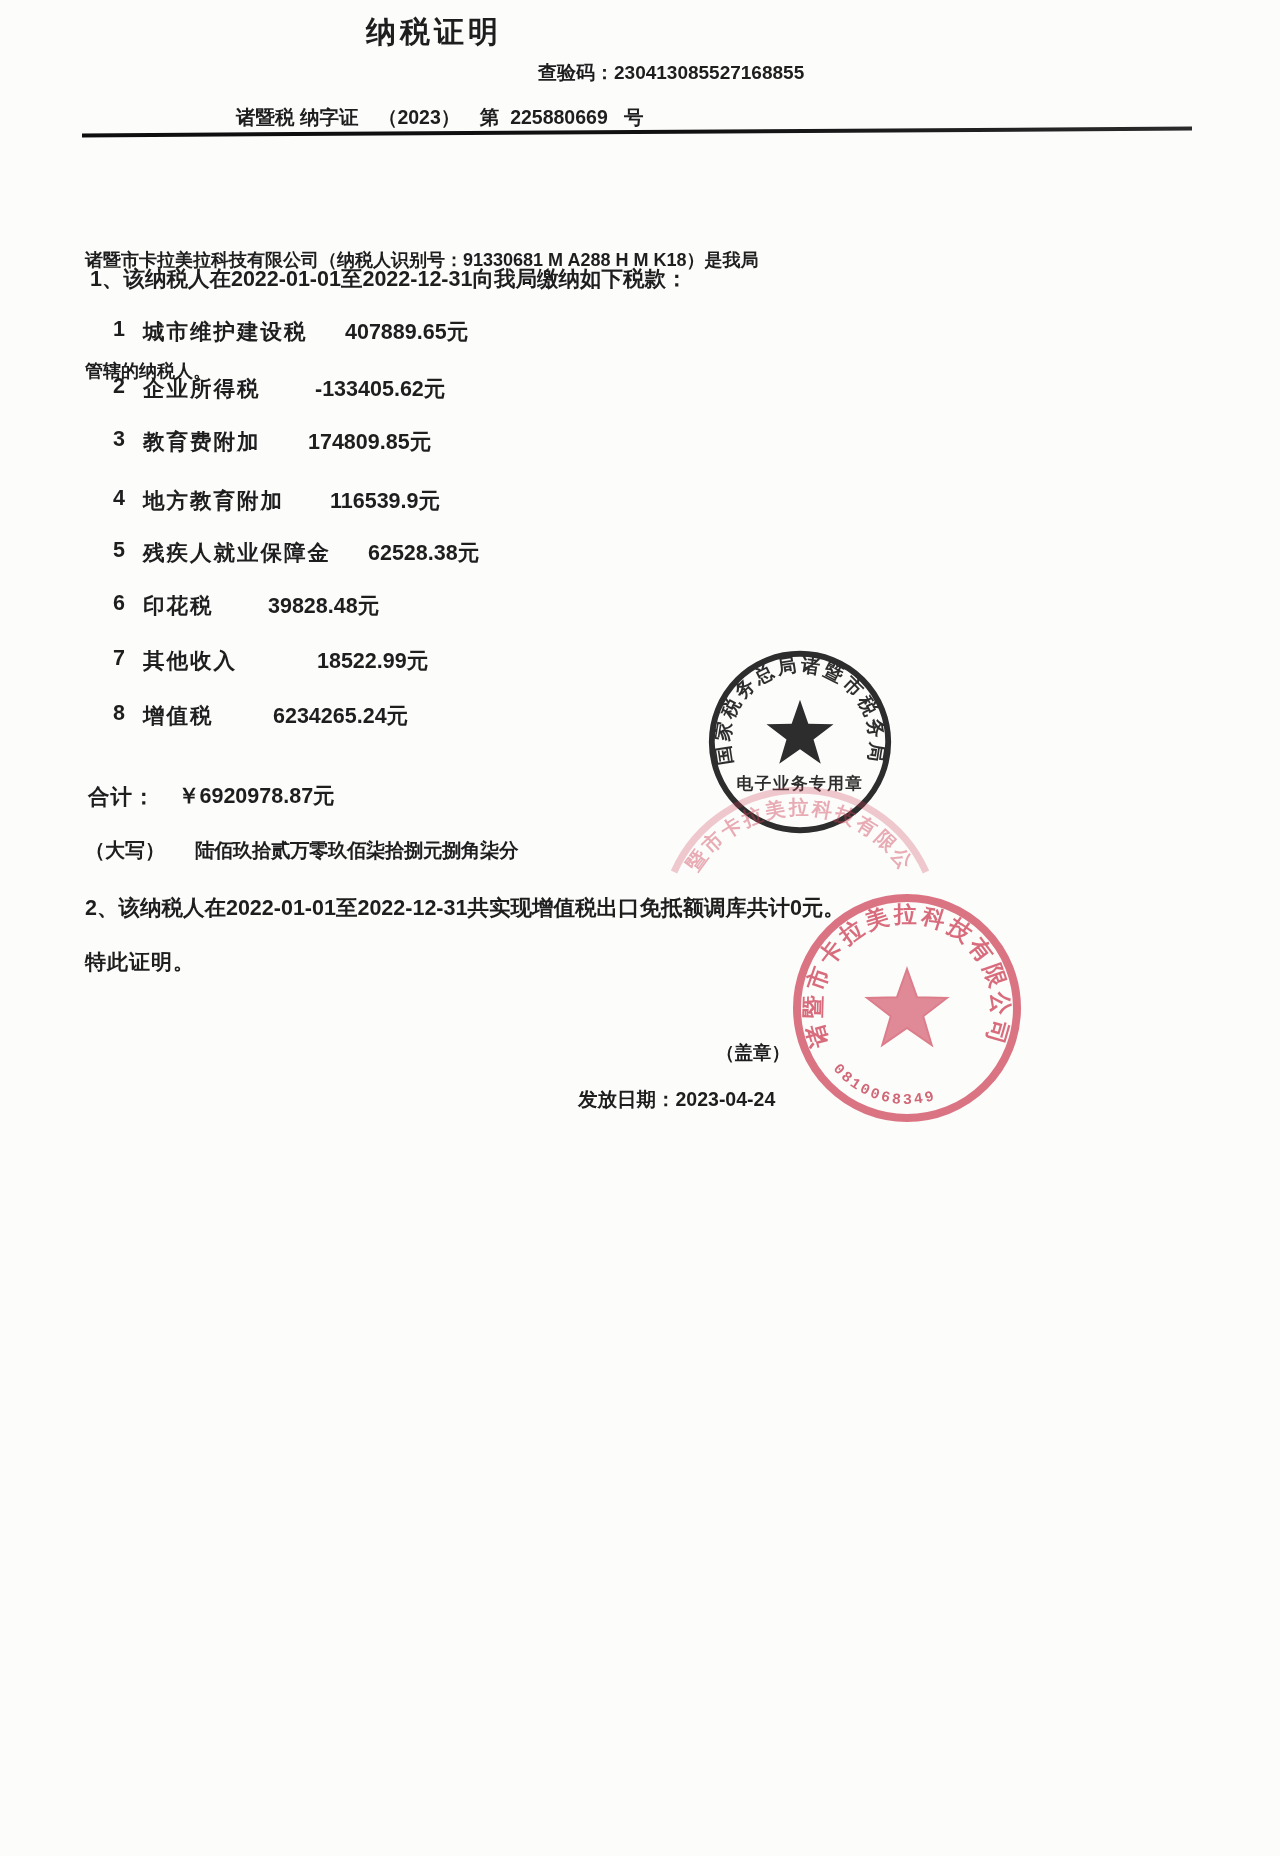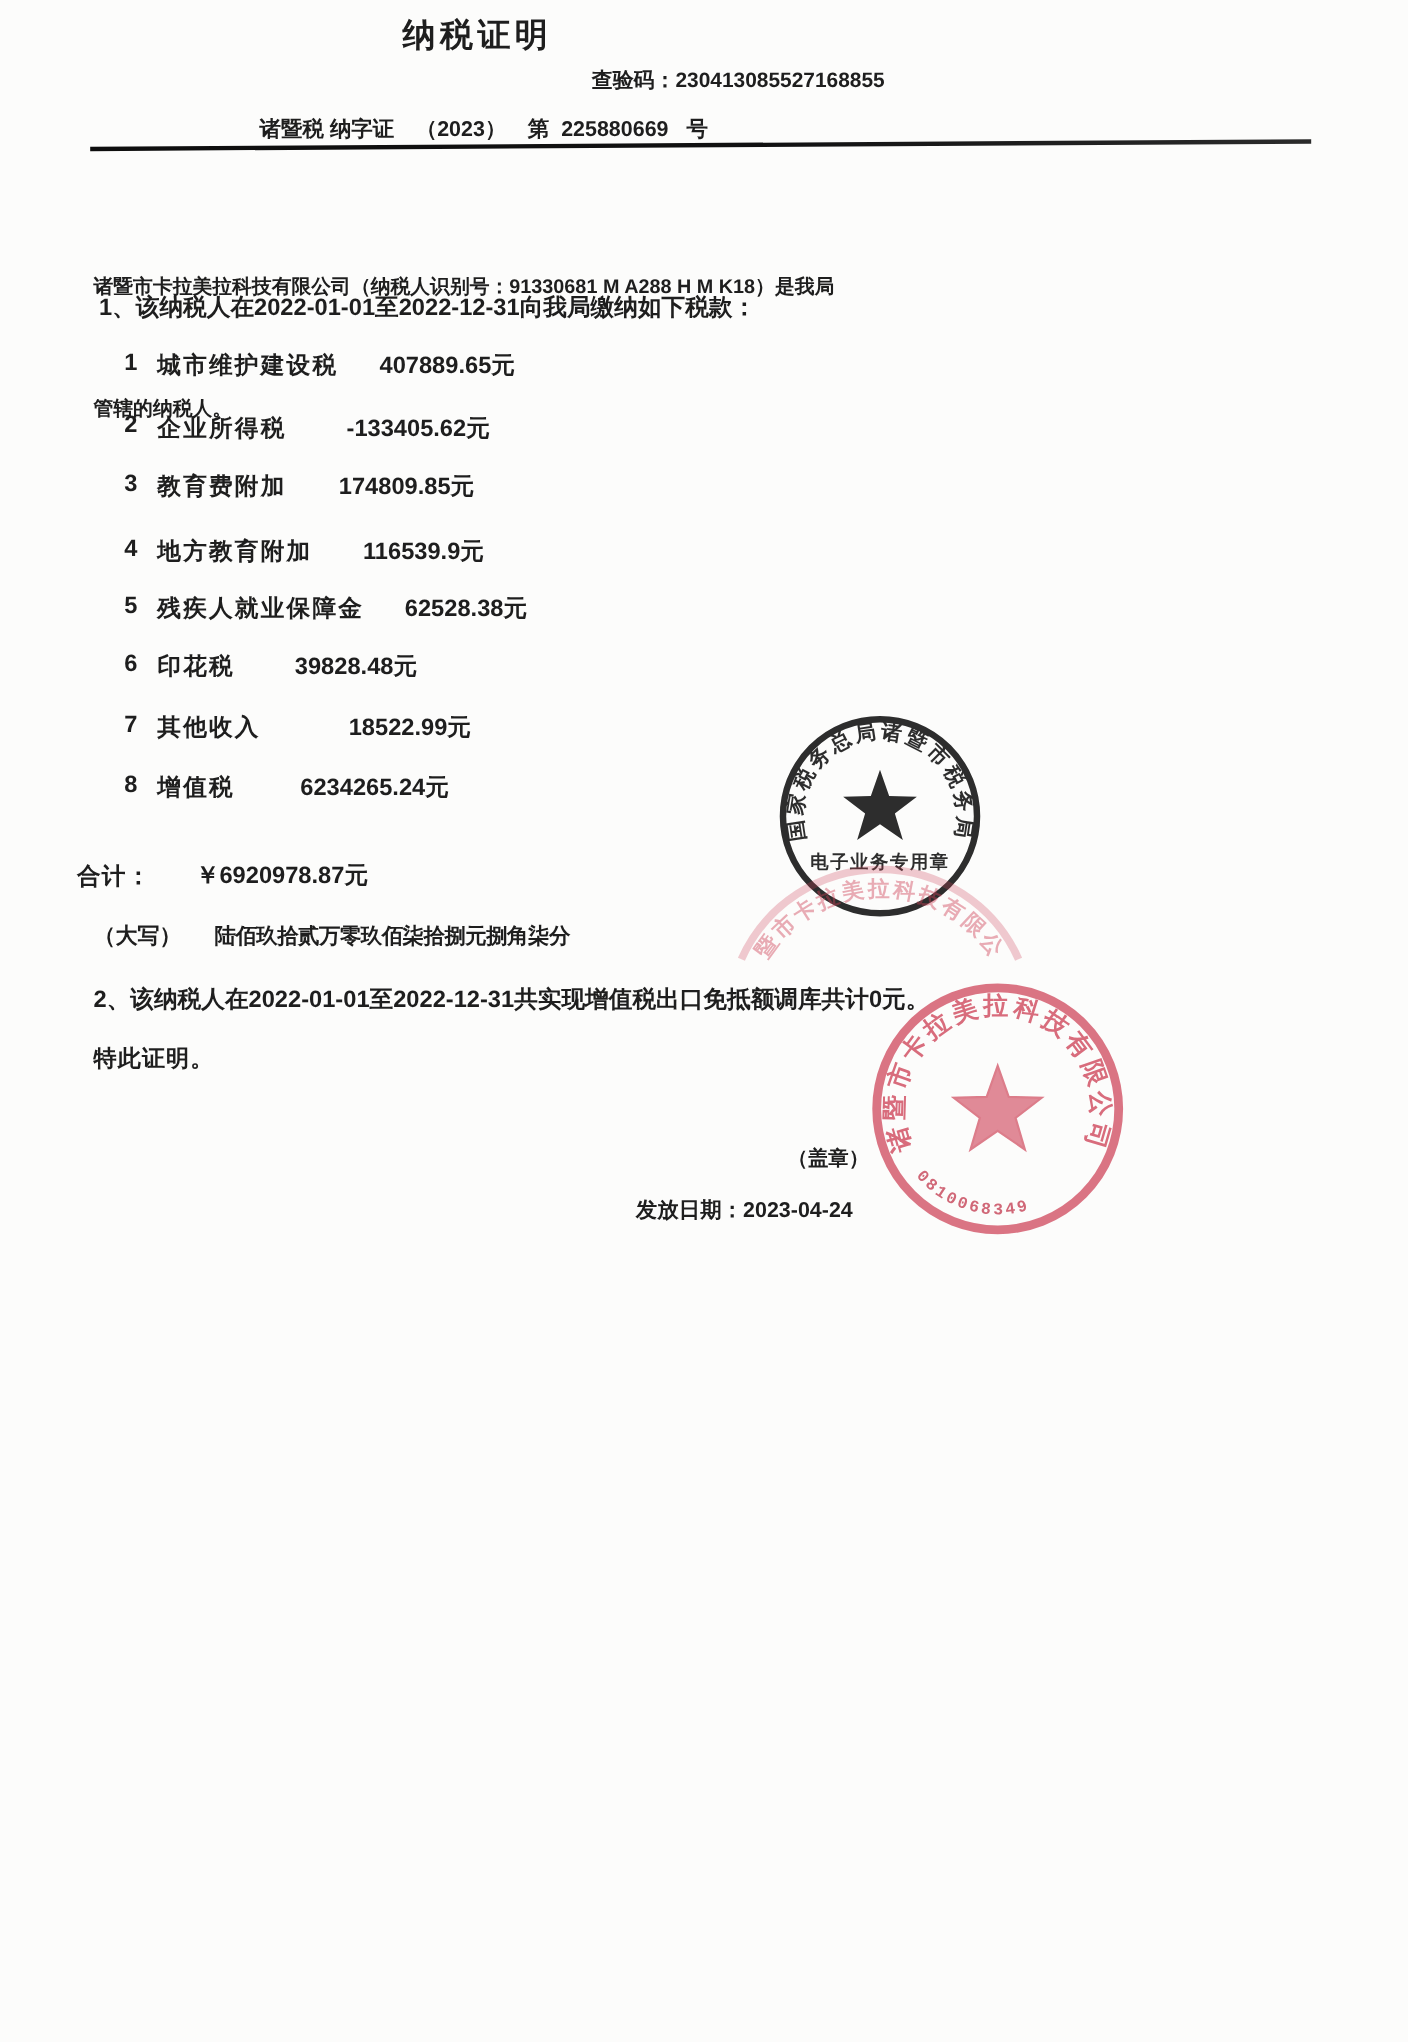--- a/index.html
+++ b/index.html
@@ -23,21 +23,21 @@
   .tax-row .lbl{position:absolute;left:143px;letter-spacing:2px;}
   .tax-row .amt{position:absolute;}
   .row-1{top:317px;} .row-1 .amt{left:345px;}
   .row-2{top:374px;} .row-2 .amt{left:315px;}
   .row-3{top:427px;} .row-3 .amt{left:308px;}
   .row-4{top:486px;} .row-4 .amt{left:330px;}
   .row-5{top:538px;} .row-5 .amt{left:368px;}
   .row-6{top:591px;} .row-6 .amt{left:268px;}
   .row-7{top:646px;} .row-7 .amt{left:293px;margin-left:24px;}
   .row-8{top:701px;} .row-8 .amt{left:273px;}
-  .total-label{left:70px;top:782px;font-size:21.5px;font-weight:700;letter-spacing:1px;}
+  .total-label{left:88px;top:782px;font-size:21.5px;font-weight:700;letter-spacing:1px;}
   .total-amount{left:178px;top:781px;font-size:21.5px;font-weight:700;}
   .caps-label{left:85px;top:837px;font-size:20px;font-weight:700;}
   .caps-amount{left:195px;top:837px;font-size:19.5px;font-weight:700;letter-spacing:-0.5px;}
   .sec2{left:85px;top:893px;font-size:21.5px;font-weight:700;}
   .closing{left:85px;top:948px;font-size:21px;font-weight:700;letter-spacing:1px;text-align:center;}
   .seal-note{left:716px;top:1040px;font-size:18.5px;font-weight:700;z-index:2;}
   .issue-date{left:578px;top:1086px;font-size:19.5px;font-weight:700;z-index:2;white-space:pre;}
   .stamp{pointer-events:none;}
   .stamp-black{left:702px;top:644px;width:196px;height:196px;z-index:3;opacity:0.92;}
   .stamp-red{left:770px;top:871px;width:274px;height:274px;z-index:4;opacity:0.85;}

